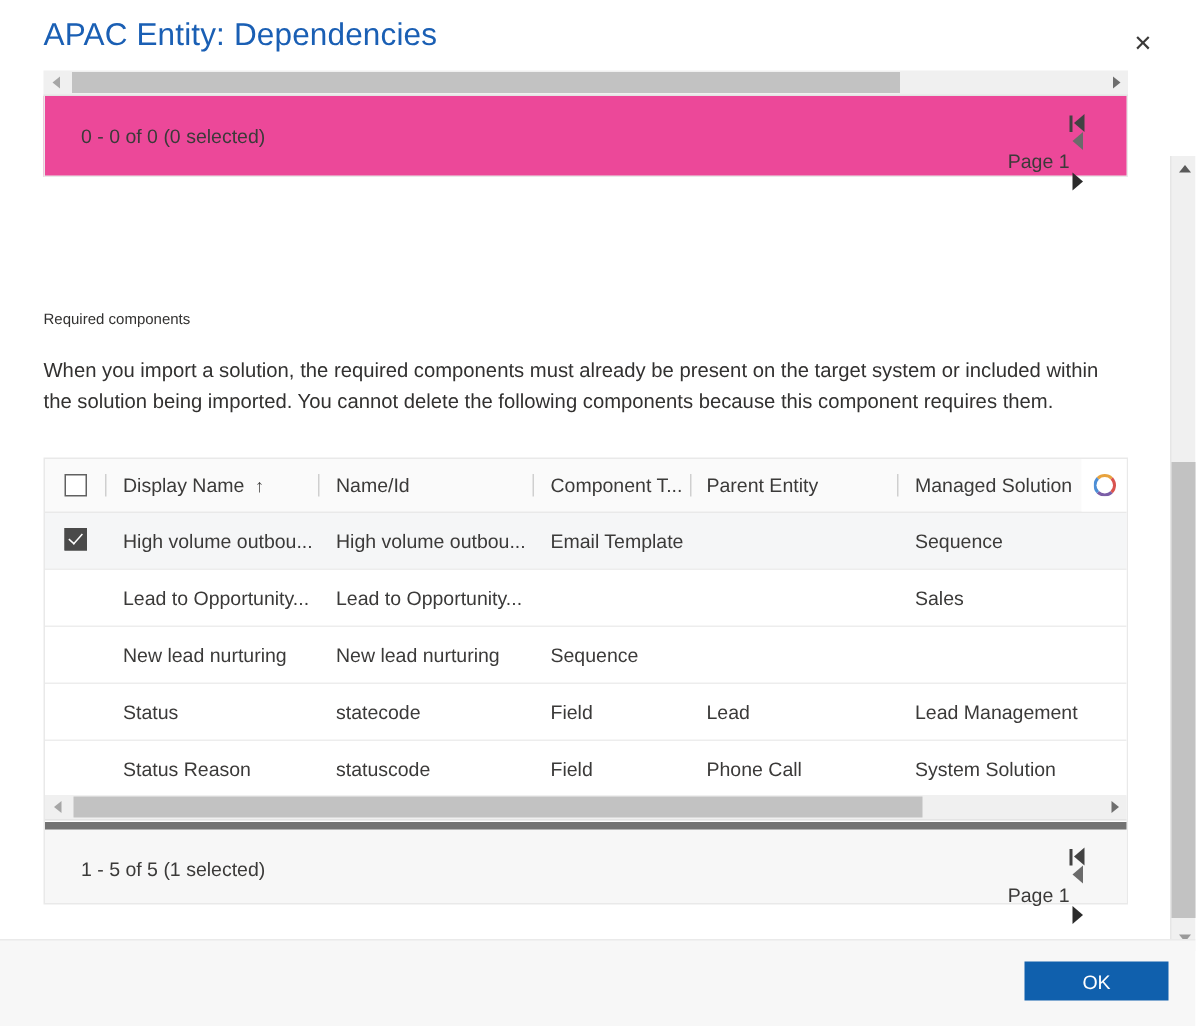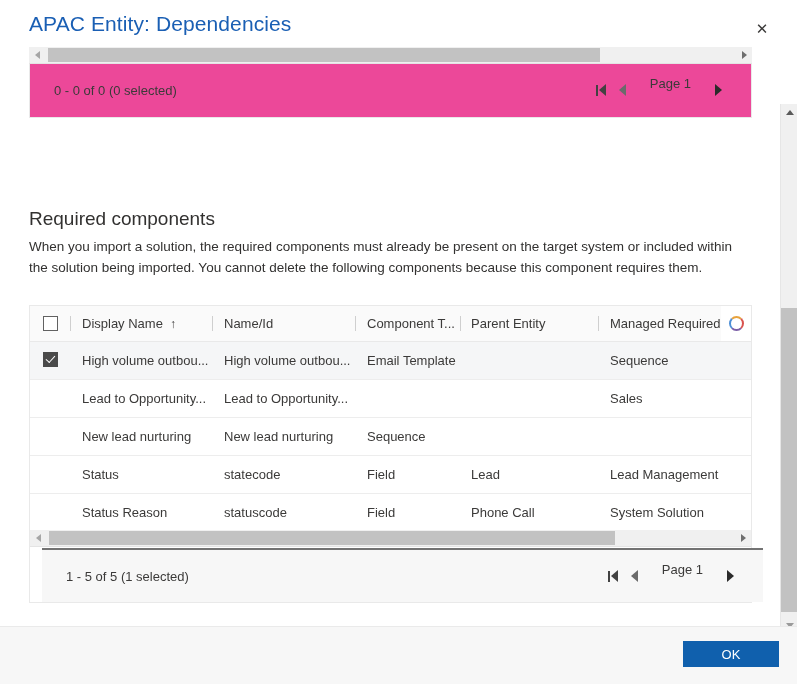--- a/index.html
+++ b/index.html
@@ -155,22 +155,23 @@
     top: 19px;
     font-size: 13px;
     color: #3b3a39;
     white-space: nowrap;
   }
   .pager-nav {
     position: absolute;
     right: 22px;
     top: 12px;
     display: flex;
-    align-items: flex-start;
+    align-items: flex-end;
     height: 30px;
+    flex-direction: column;
   }
   .pg-btn {
     width: 22px;
     height: 28px;
     display: flex;
     align-items: center;
     justify-content: center;
     cursor: default;
   }
   .pg-first {
@@ -206,21 +207,21 @@
     color: #3b3a39;
     padding: 0 16px;
     white-space: nowrap;
   }
 
   
   .section-heading {
     position: absolute;
     left: 29px;
     top: 208px;
-    font-size: 19px;
+    font-size: 10px;
     color: #323130;
   }
   .section-desc {
     position: absolute;
     left: 29px;
     top: 236px;
     width: 712px;
     font-size: 13.5px;
     color: #323130;
     line-height: 21px;
@@ -346,26 +347,26 @@
 
   .grid-footer-scroll {
     position: absolute;
     left: 0;
     bottom: 55px;
     width: 100%;
     box-sizing: border-box;
   }
   .grid-bottom-pager {
     position: absolute;
-    left: 12px;
+    left: 0;
     bottom: 0;
     width: 100%;
     height: 54px;
     background: #f7f7f7;
-    border-top: 2px solid #737373;
+    border-top: 5px solid #737373;
     box-sizing: border-box;
   }
 
   
   .footer {
     position: absolute;
     left: 0;
     bottom: 0;
     width: 797px;
     height: 58px;
@@ -448,21 +449,21 @@
       <div class="hdr-cell" style="left:194px; width:126px;">
         <span>Name/Id</span>
       </div>
       <div class="hdr-cell" style="left:337px; width:90px;">
         <span>Component T...</span>
       </div>
       <div class="hdr-cell" style="left:441px; width:122px;">
         <span>Parent Entity</span>
       </div>
       <div class="hdr-cell" style="left:580px; width:130px;">
-        <span>Managed Required</span>
+        <span>Managed Solution</span>
       </div>
 
       <div class="spinner-box">
         <div class="spinner"></div>
       </div>
     </div>
 
     <div class="grid-row selected">
       <div class="row-check checked"></div>
       <div class="cell" style="left:52px; width:135px;">High volume outbou...</div>

